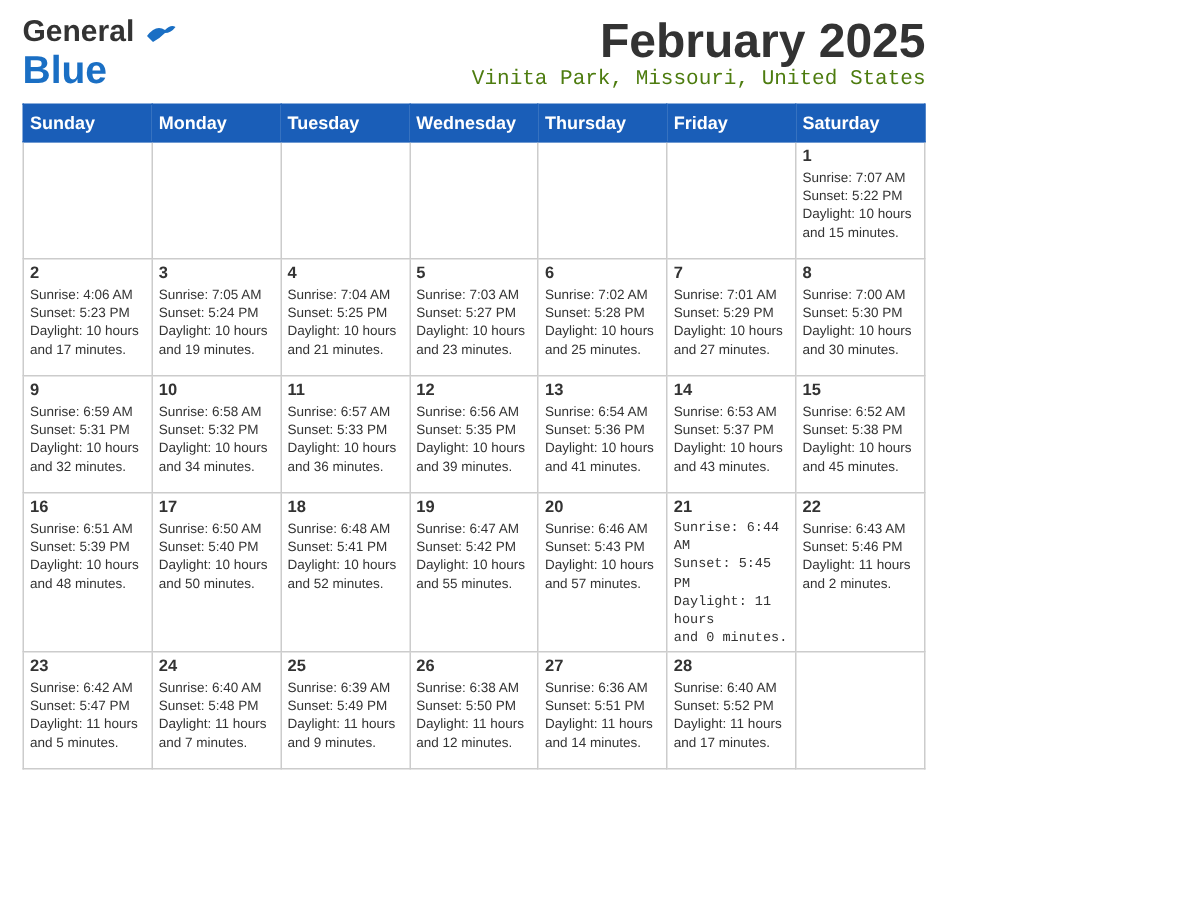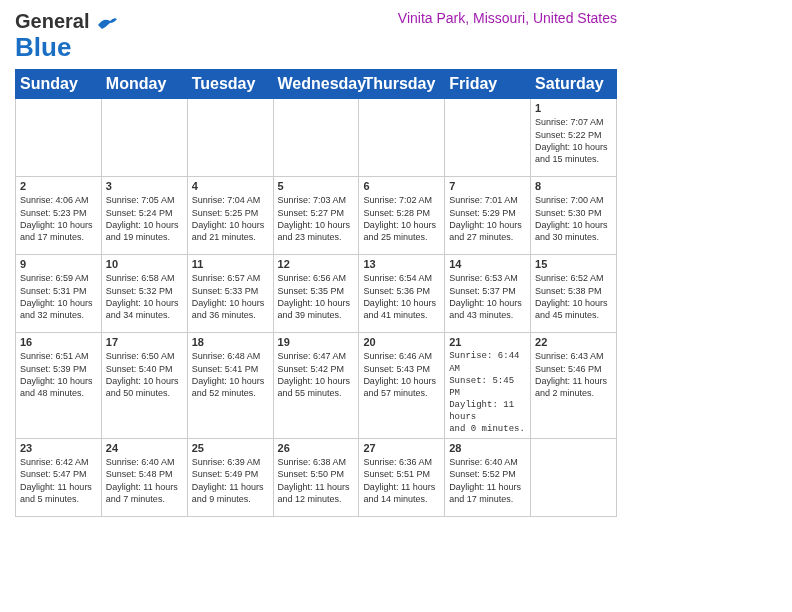--- a/index.html
+++ b/index.html
@@ -24,31 +24,32 @@
       text-align: right;
     }
     .month-year {
       font-size: 32px;
       font-weight: bold;
       color: #333;
       line-height: 1.1;
     }
     .location {
       font-size: 14px;
-      color: #a21caf;
+      color: #4d7c0f;
+      font-family: Liberation Mono, monospace;
     }
     .calendar {
       width: 100%;
       border-collapse: collapse;
       table-layout: fixed;
     }
     .calendar th {
       background-color: #1a5eb8;
       color: white;
-      font-size: 16px;
+      font-size: 12px;
       font-weight: bold;
       padding: 5px 4px;
       text-align: left;
       border: 1px solid #1a5eb8;
     }
     .calendar td {
       border: 1px solid #ccc;
       vertical-align: top;
       padding: 3px 4px;
       font-size: 9.5px;
@@ -87,20 +88,21 @@
         <div style="line-height:1.1">
           <span style="font-size:20px;font-weight:bold;color:#333;">General</span>
           <svg width="22" height="18" viewBox="0 0 22 18" style="vertical-align:middle;margin-left:2px;">
             <path d="M2,10 Q8,2 14,6 Q18,2 21,4 Q18,8 14,8 Q10,12 6,14 Z" fill="#1a6fc4"></path>
           </svg>
         </div>
         <div style="font-size:26px;font-weight:bold;color:#1a6fc4;line-height:1.1;">Blue</div>
       </div>
     </div>
     <div class="title-block">
+      <div class="month-year">February 2025</div>
       <div class="location">Vinita Park, Missouri, United States</div>
     </div>
   </div>
 
   <table class="calendar">
     <thead>
       <tr>
         <th>Sunday</th>
         <th>Monday</th>
         <th>Tuesday</th>

